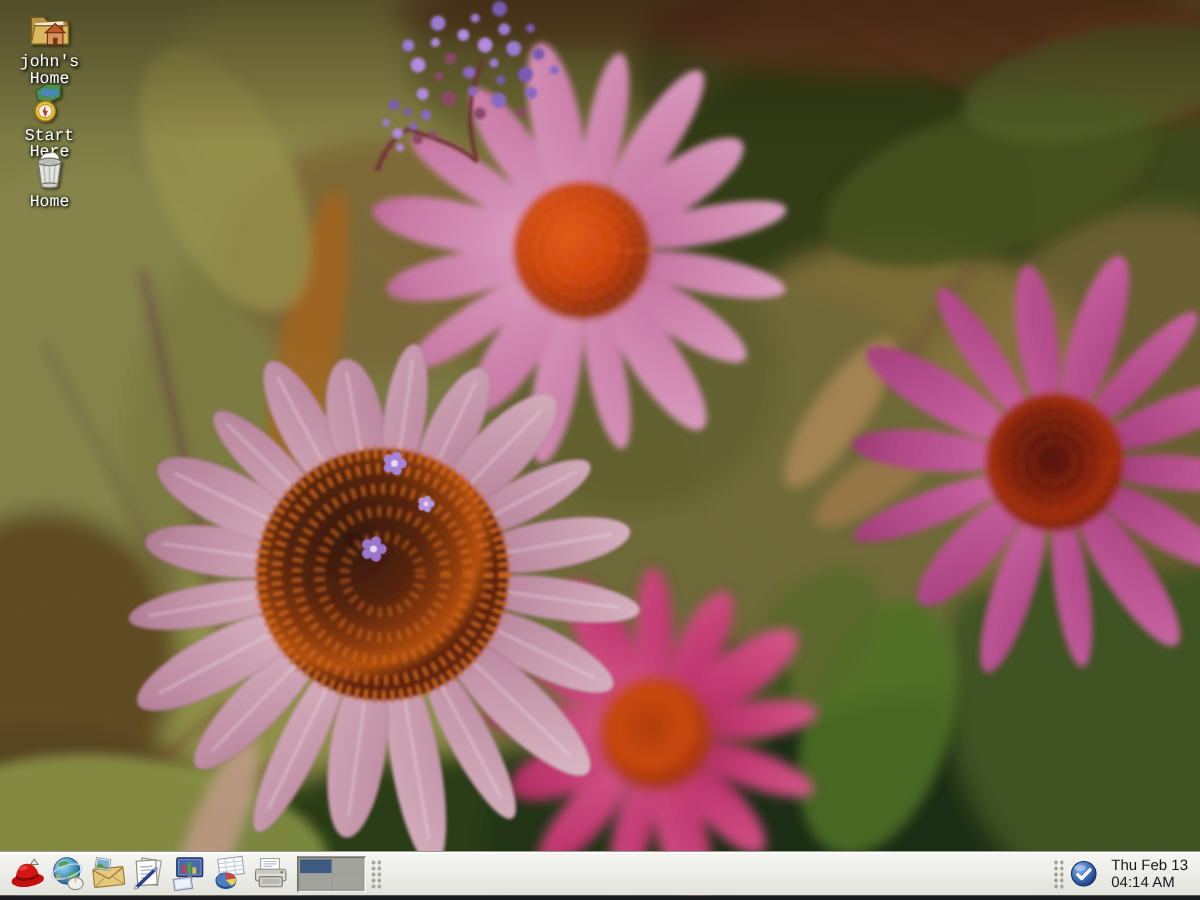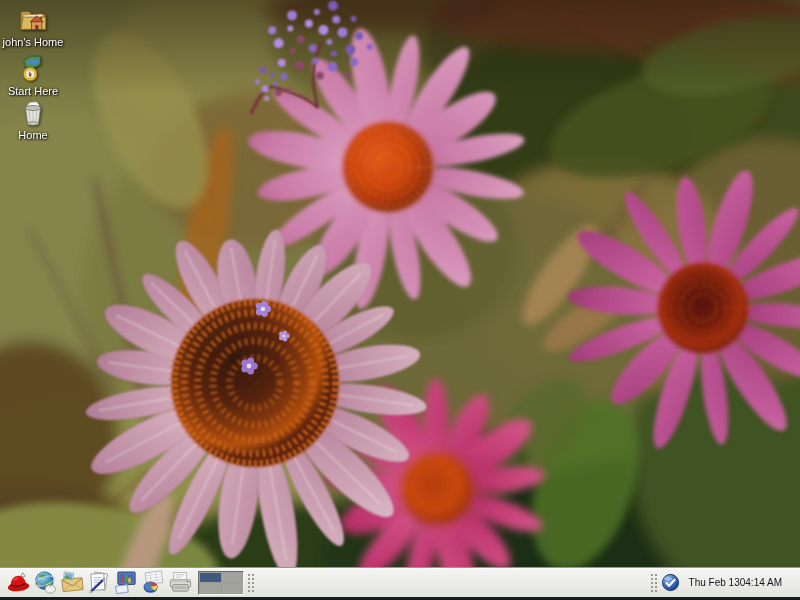--- a/index.html
+++ b/index.html
@@ -4,21 +4,21 @@
 <style>
   html,body{margin:0;padding:0;}
   body{width:800px;height:600px;overflow:hidden;font-family:"Liberation Sans",sans-serif;}
   #desktop{position:relative;width:800px;height:600px;background:#70703c;overflow:hidden;}
   #wallpaper{position:absolute;inset:0;z-index:0;}
   #wallpaper svg{display:block;}
 
   .dicon{position:absolute;left:2px;width:62px;display:flex;flex-direction:column;align-items:center;gap:3px;z-index:2;cursor:default;}
   .dicon svg{width:30px;height:30px;filter:drop-shadow(1px 1px 1px rgba(0,0,0,.55));}
   .dicon .lbl{font-size:11px;line-height:11px;color:#ffffff;text-align:center;
-              text-shadow:1px 1px 2px #000,0 0 3px rgba(0,0,0,.9);}
+              text-shadow:1px 1px 2px #000,0 0 3px rgba(0,0,0,.9);font-family:Liberation Mono, monospace;}
   #dicon-home{top:4px;}
   #dicon-start{top:53px;}
   #dicon-trash{top:97px;}
 
   #panel{position:absolute;left:0;right:0;bottom:3px;height:29px;z-index:5;
          background:linear-gradient(#f5f5f3,#e3e3dd);
          border-top:1px solid #98988e;box-shadow:inset 0 1px 0 #ffffff;
          display:flex;align-items:center;padding:0 5px;}
   #panel-edge{position:absolute;left:0;right:0;bottom:0;height:3px;background:#191920;z-index:6;}
   .launcher{width:27px;height:27px;display:flex;align-items:center;justify-content:center;}
@@ -26,21 +26,21 @@
   .ws{width:46px;height:24px;margin-left:4px;background:#9c9c96;padding:1px;
       border:1px solid;border-color:#6e6e68 #f8f8f4 #f8f8f4 #6e6e68;
       display:grid;grid-template-columns:1fr 1fr;grid-template-rows:1fr 1fr;gap:1px;box-sizing:border-box;}
   .ws-cell{width:100%;height:100%;}
   .handle{width:7px;height:20px;margin:0 3px;
       background-image:radial-gradient(circle at 2px 2px,#9a9a90 1px,rgba(0,0,0,0) 1.3px);
       background-size:4px 4px;}
   .spacer{flex:1;}
   .tray{width:21px;height:21px;display:flex;align-items:center;justify-content:center;}
   .tray svg{width:19px;height:19px;}
-  .clock{margin-left:8px;margin-right:13px;display:flex;align-items:center;
+  .clock{margin-left:8px;margin-right:3px;display:flex;flex-direction:column;align-items:flex-start;
          font-size:10px;line-height:11px;color:#15151a;white-space:nowrap;}
 </style>
 </head>
 <body>
 
 <div id="desktop">
   <div id="wallpaper">
       <svg width="800" height="600" viewBox="0 0 800 600">
         <defs>
           <filter id="b8" x="-30%" y="-30%" width="160%" height="160%">

